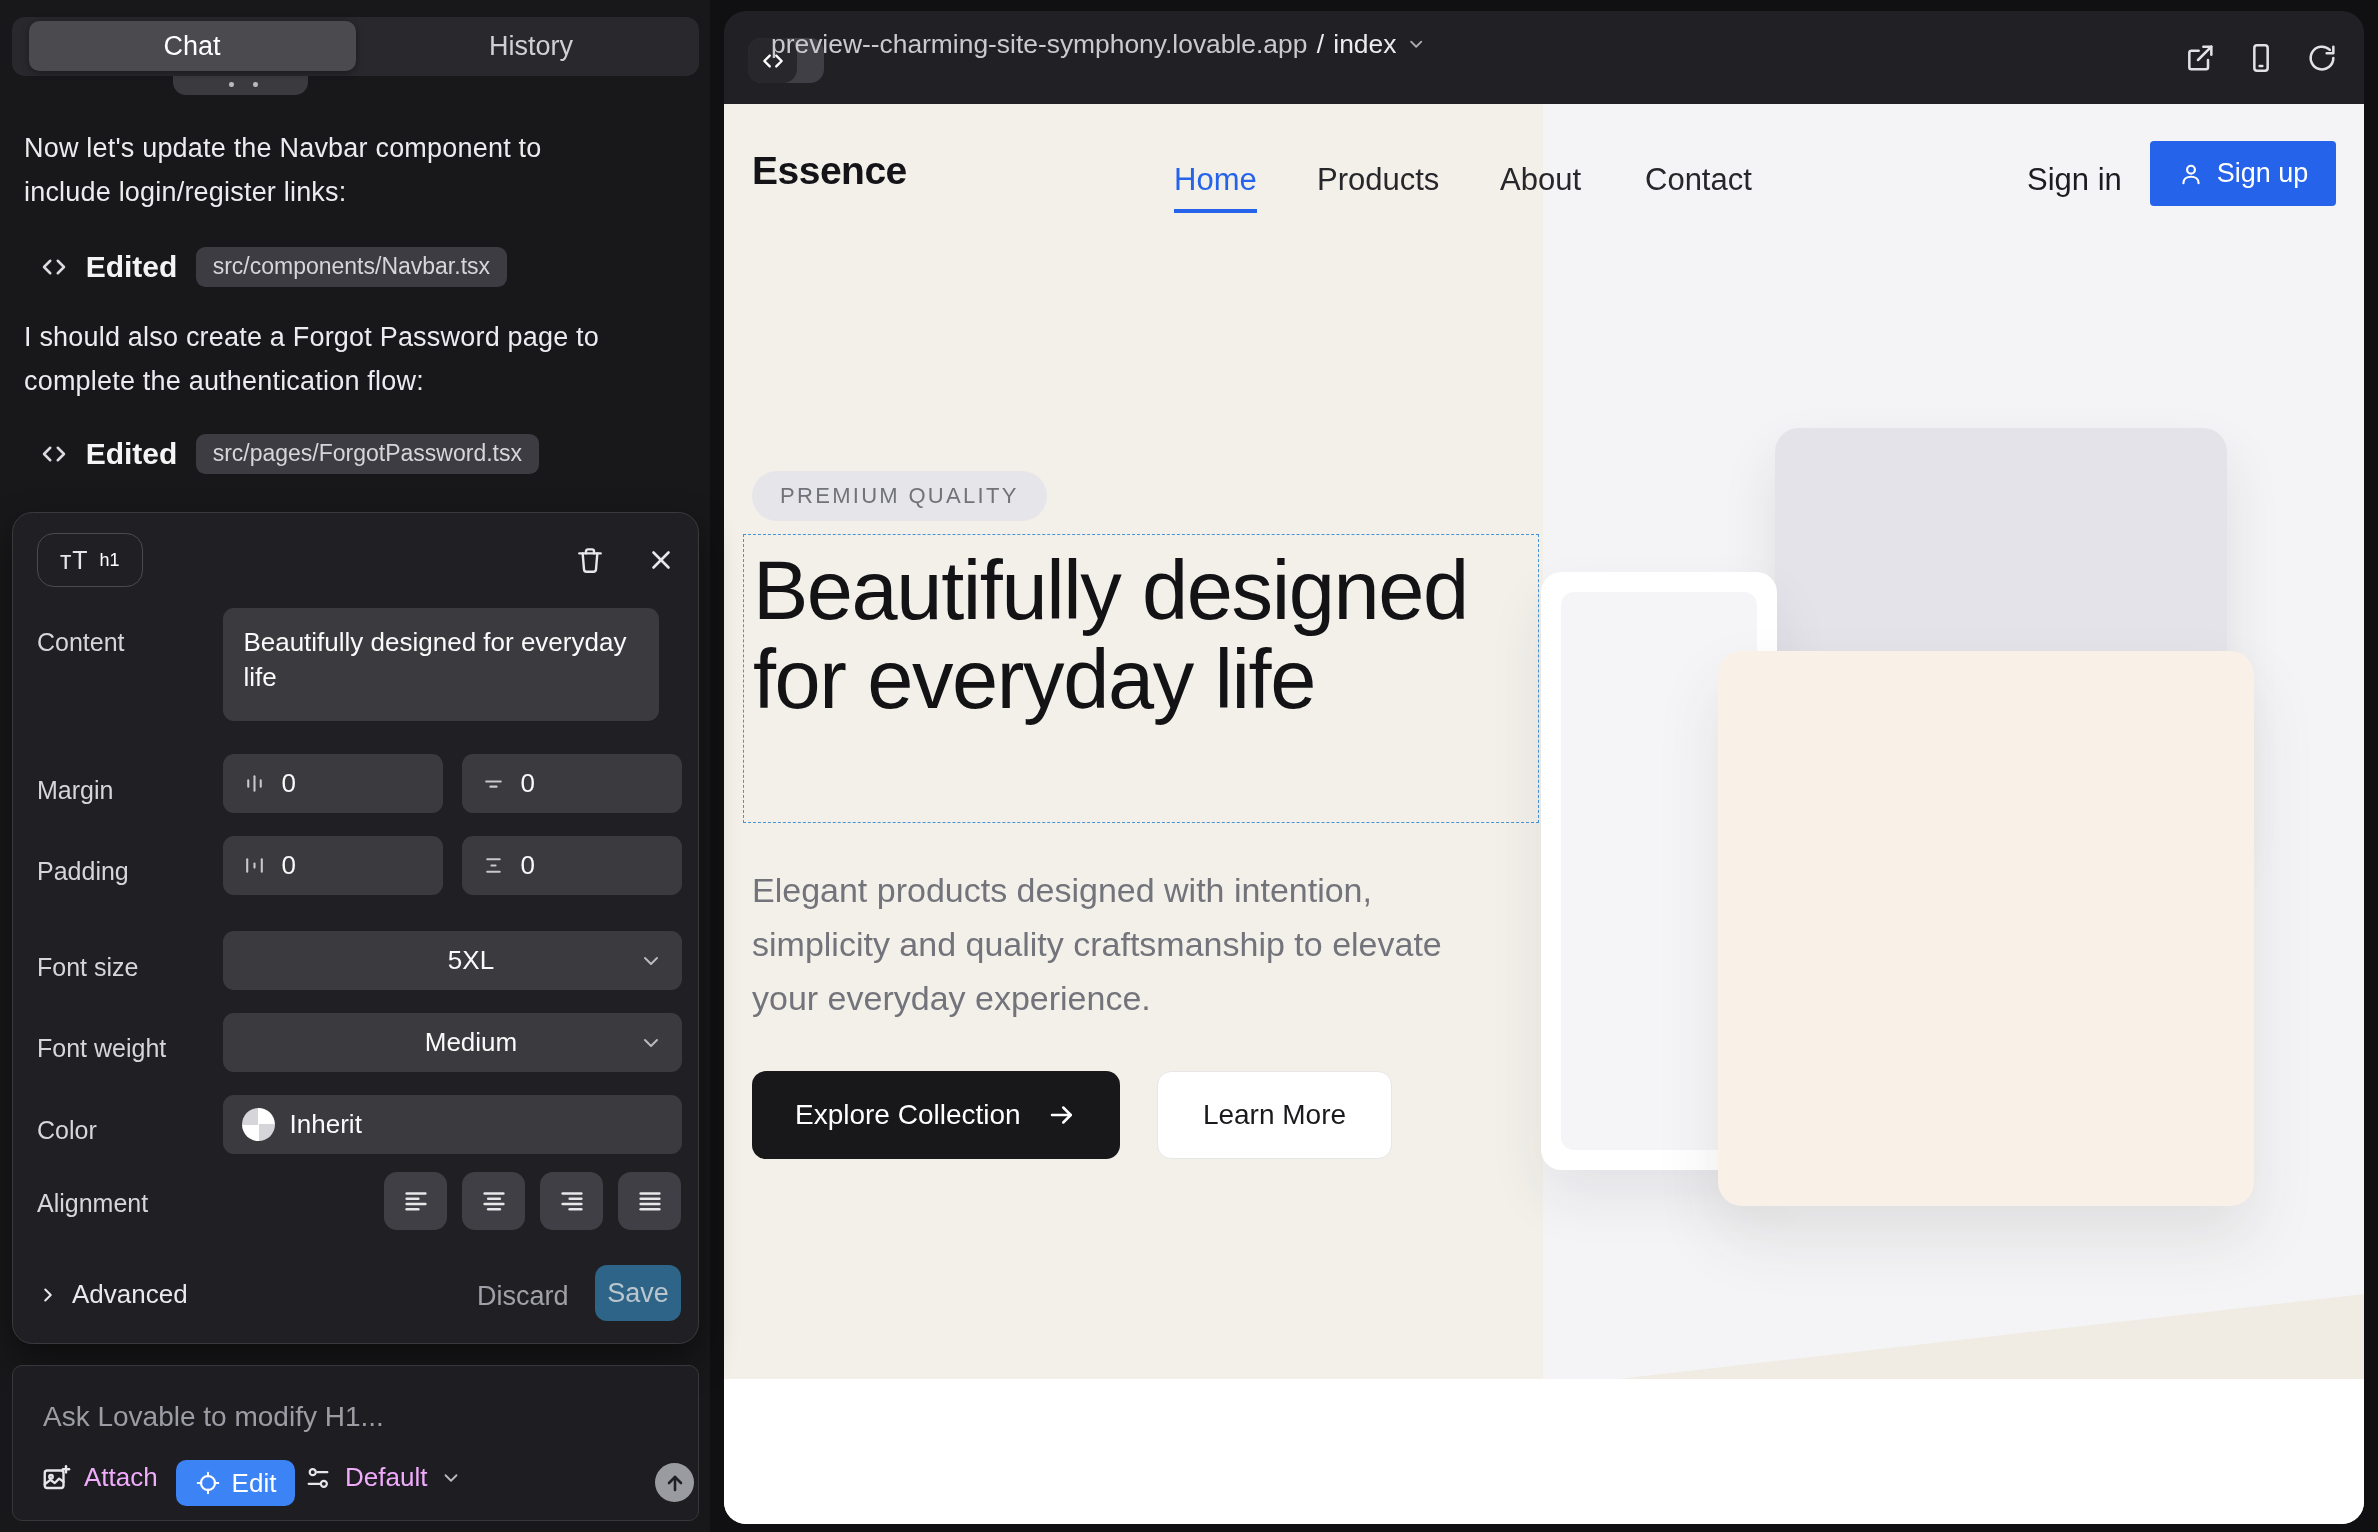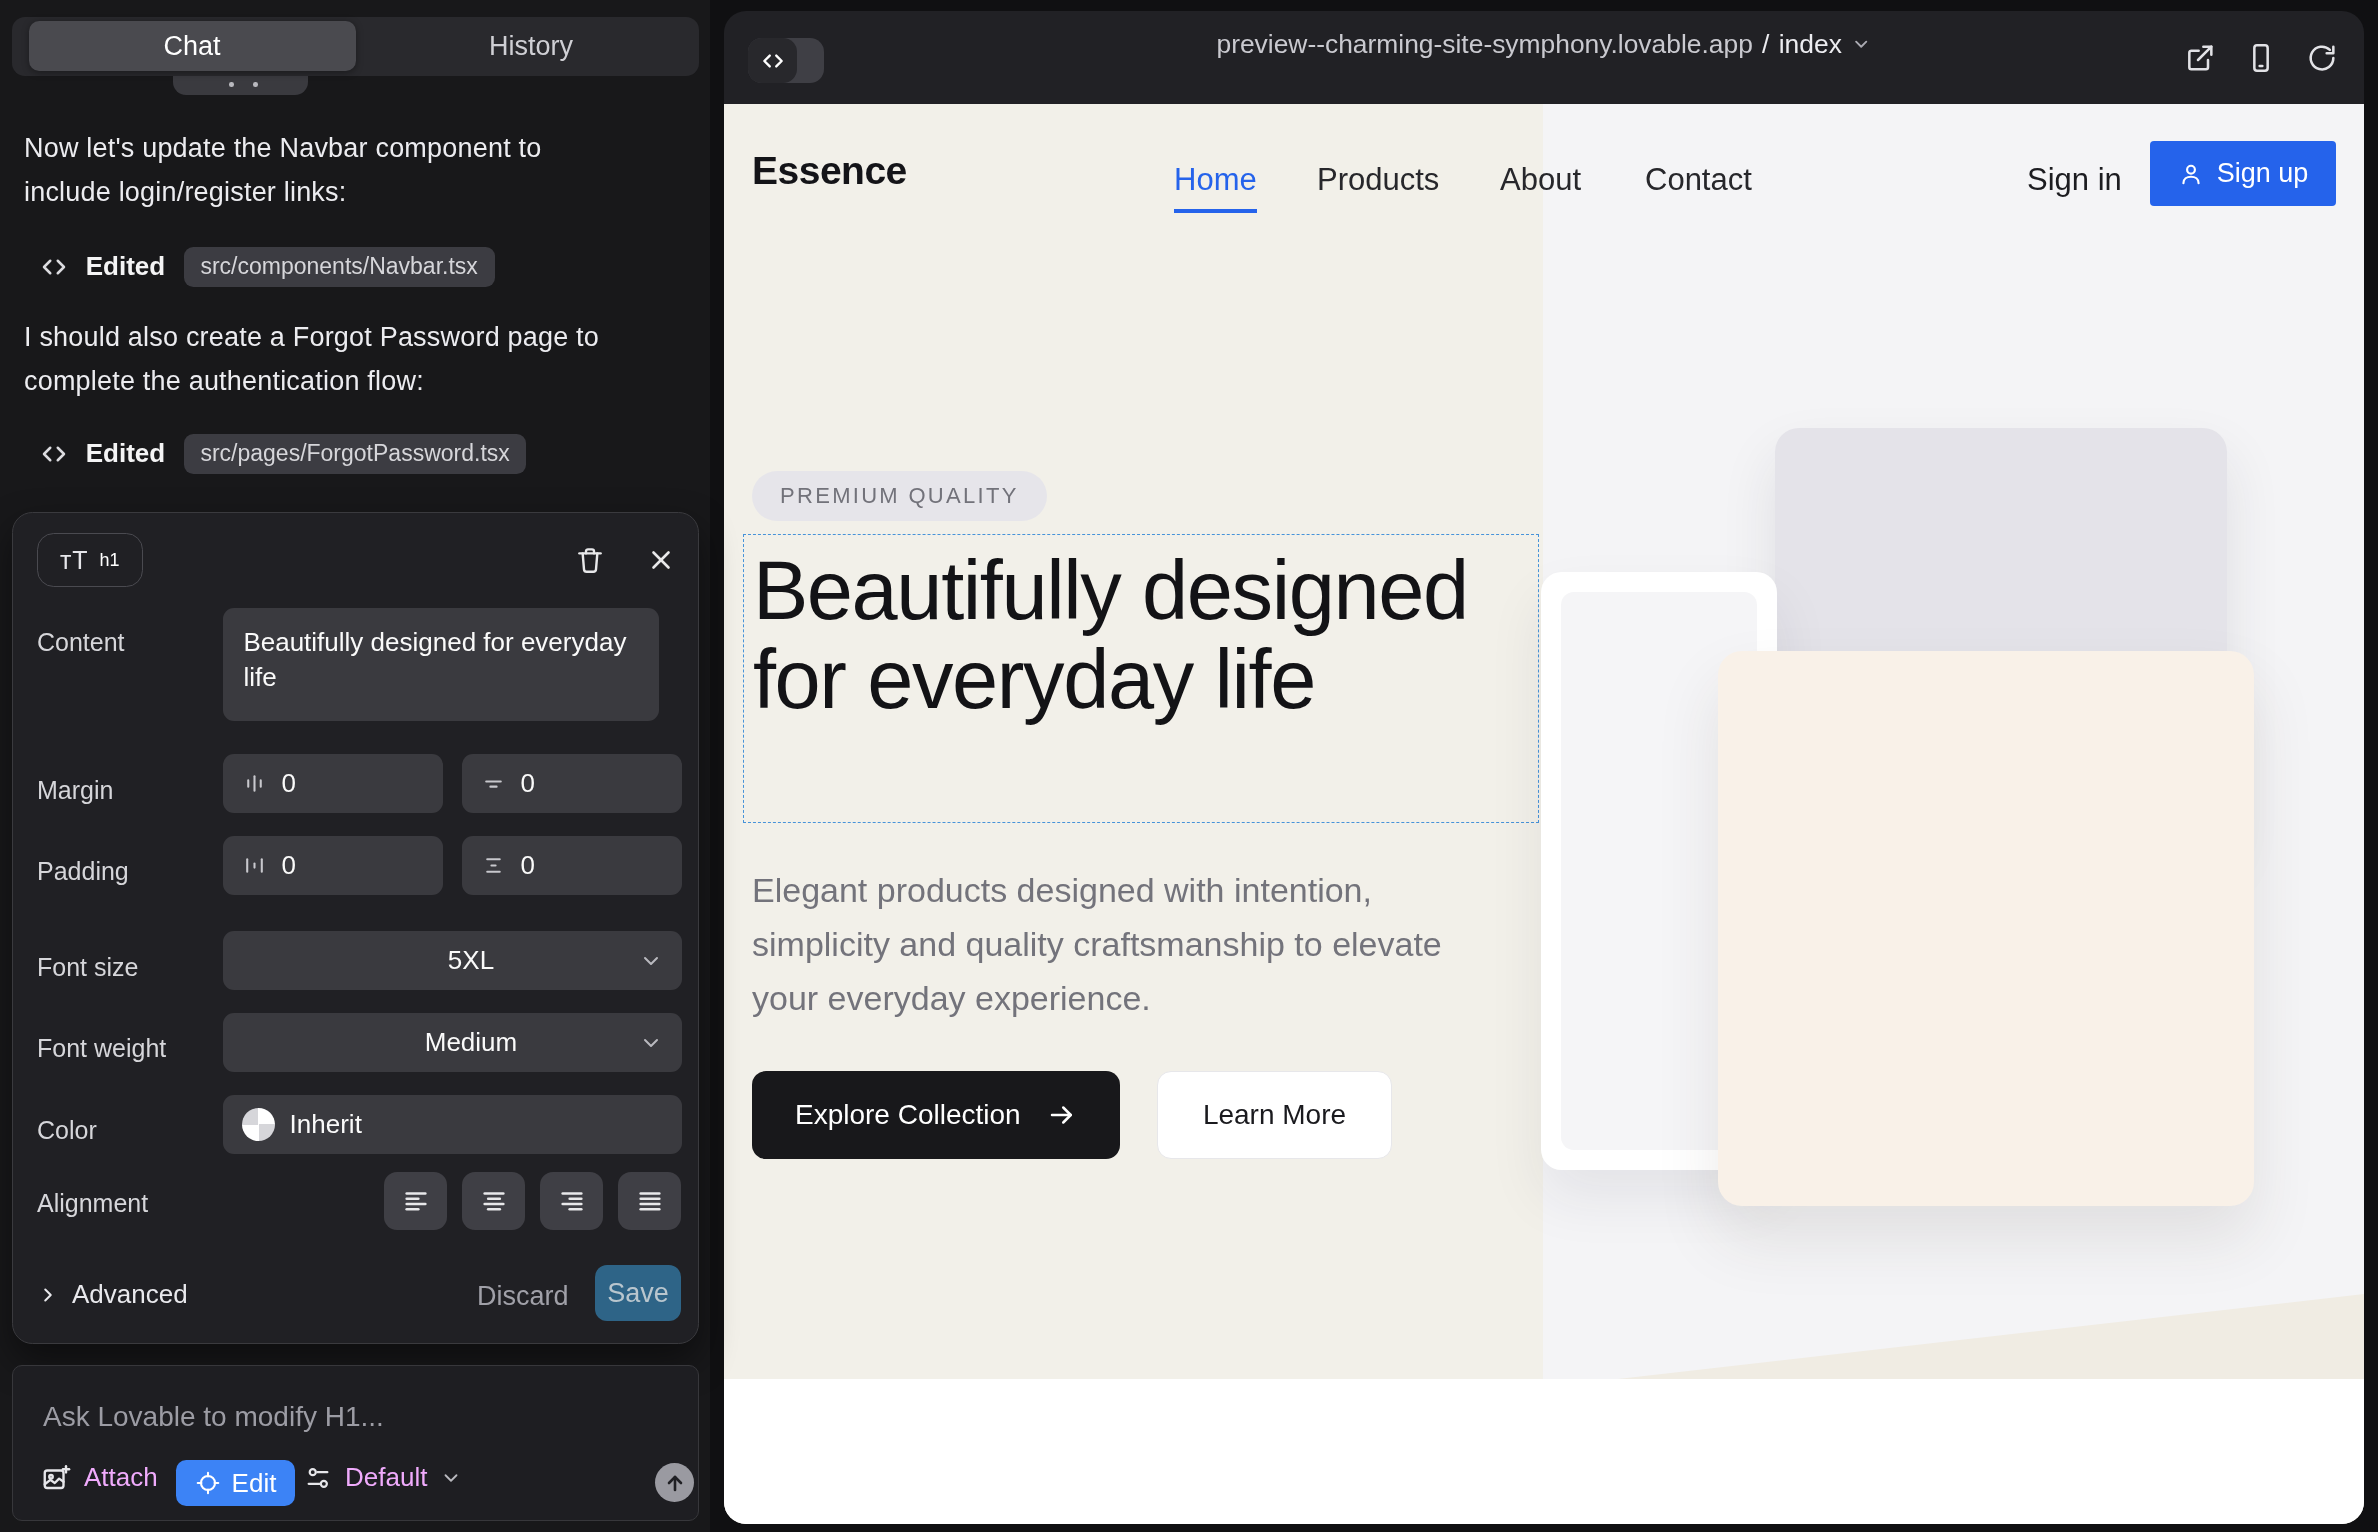--- a/index.html
+++ b/index.html
@@ -12,21 +12,21 @@
   .left-panel { left:0; top:0; width:710px; height:1532px; background:#18181a; }
   .tabbar { left:12px; top:16.7px; width:687px; height:59px; background:#29292d; border-radius:13px; display:flex; padding:4.6px; z-index:3; }
   .tab { flex:1; display:flex; align-items:center; justify-content:center; font-size:27px; color:#cfcfd4; border-radius:10.2px; cursor:pointer;margin-left:12px; }
   .tab.active { background:#4a4a4f; color:#ffffff; box-shadow:0 1.9px 7.4px rgba(0,0,0,.35); }
   .peek-chip { left:173px; top:74px; width:135px; height:21.3px; background:#3a3a3f; border-radius:0 0 13px 13px; z-index:2; }
   .peek-chip i { position:absolute; top:8.3px; width:4.6px; height:4.6px; border-radius:50%; background:#b9b9bf; }
   .peek-chip i.d1 { left:56px; } .peek-chip i.d2 { left:80px; }
 
   .msg { left:24px; width:612px; font-size:27px; line-height:44px; color:#ececf0; letter-spacing:0.2px; }
   .edited-row { left:39px; height:43px; display:flex; align-items:center; }
-  .edited-label { font-size:26px; font-weight:700; color:#f4f4f5; margin-left:16.7px; }
+  .edited-label { font-size:30px; font-weight:700; color:#f4f4f5; margin-left:16.7px; }
   .file-chip { margin-left:18.6px; background:#3c3c42; border-radius:9.3px; padding:6.5px 16.7px; font-size:23px; color:#d6d6da; }
 
   
   .editor-card { left:12px; top:512px; width:687px; height:832px; background:#202024; border:0.9px solid #3a3a3e; border-radius:20.4px; box-shadow:0 16.7px 37px rgba(0,0,0,.45); z-index:2; }
   .tag-pill { left:24px; top:20.4px; height:54px; padding:0 22px; border:0.9px solid #4a4a50; border-radius:16.7px; display:flex; align-items:center; gap:11px; }
   .type-glyph { font-size:25px; color:#e6e6ea; letter-spacing:0.9px; }
   .tag-name { font-size:18px; color:#ffffff; }
   .icon-btn { width:37px; height:37px; display:flex; align-items:center; justify-content:center; cursor:pointer; }
   .row-label { left:24px; font-size:25px; font-weight:500; color:#d6d6da; }
   .field { background:#3a3a3f; border-radius:11px; color:#fafafa; font-size:26px; display:flex; align-items:center; }
@@ -43,21 +43,21 @@
   .placeholder { left:30px; top:35px; font-size:28px; color:#9c9ca4; }
   .ptool { display:flex; align-items:center; gap:13px; }
   .edit-pill { background:var(--accent,#3c83f6); border-radius:10.2px; height:46px; padding:0 18.6px; display:flex; align-items:center; gap:11px; color:#fff; font-size:26px; cursor:pointer; }
   .tool-text { font-size:26px; color:#f0abfc; }
   .send-btn { width:39px; height:39px; border-radius:50%; background:#9a9aa1; display:flex; align-items:center; justify-content:center; cursor:pointer; }
 
   
   .browser { left:724px; top:11px; width:1640px; height:1513px; background:#212125; border-radius:22px; overflow:hidden; }
   .btoggle { left:24px; top:27px; width:76px; height:45px; background:#3f3f45; border-radius:14px; display:flex; cursor:pointer; }
   .btoggle .seg { width:49px; height:45px; background:#28282c; border-radius:14px; display:flex; align-items:center; justify-content:center; }
-  .urlbar { left:0; right:0; top:0; height:66px; display:flex; align-items:center; justify-content:center; gap:9.3px; font-size:26.4px; color:#c9c9cf; }
+  .urlbar { left:0; right:0; top:0; height:66px; display:flex; align-items:center; gap:9.3px; font-size:26.4px; color:#c9c9cf;padding-left:47px; }
   .urlbar .page { color:#ececf0; }
   .bicons { right:26px; top:0; height:93px; display:flex; align-items:center; gap:28px; }
   .bicons .icon-btn { width:33px; height:33px; }
 
   
   .site { left:0; top:93px; width:1640px; height:1420px; background:#f2f0e9; }
   .bg-right { left:819px; top:0; width:821px; height:1275px; background:#f4f4f6; }
   .wedge { left:894px; top:1190px; width:746px; height:85px; background:#f0ece3; clip-path:polygon(0 100%, 100% 0, 100% 100%); }
   .bg-bottom { left:0; top:1275px; width:1640px; height:145px; background:#ffffff; }
 

